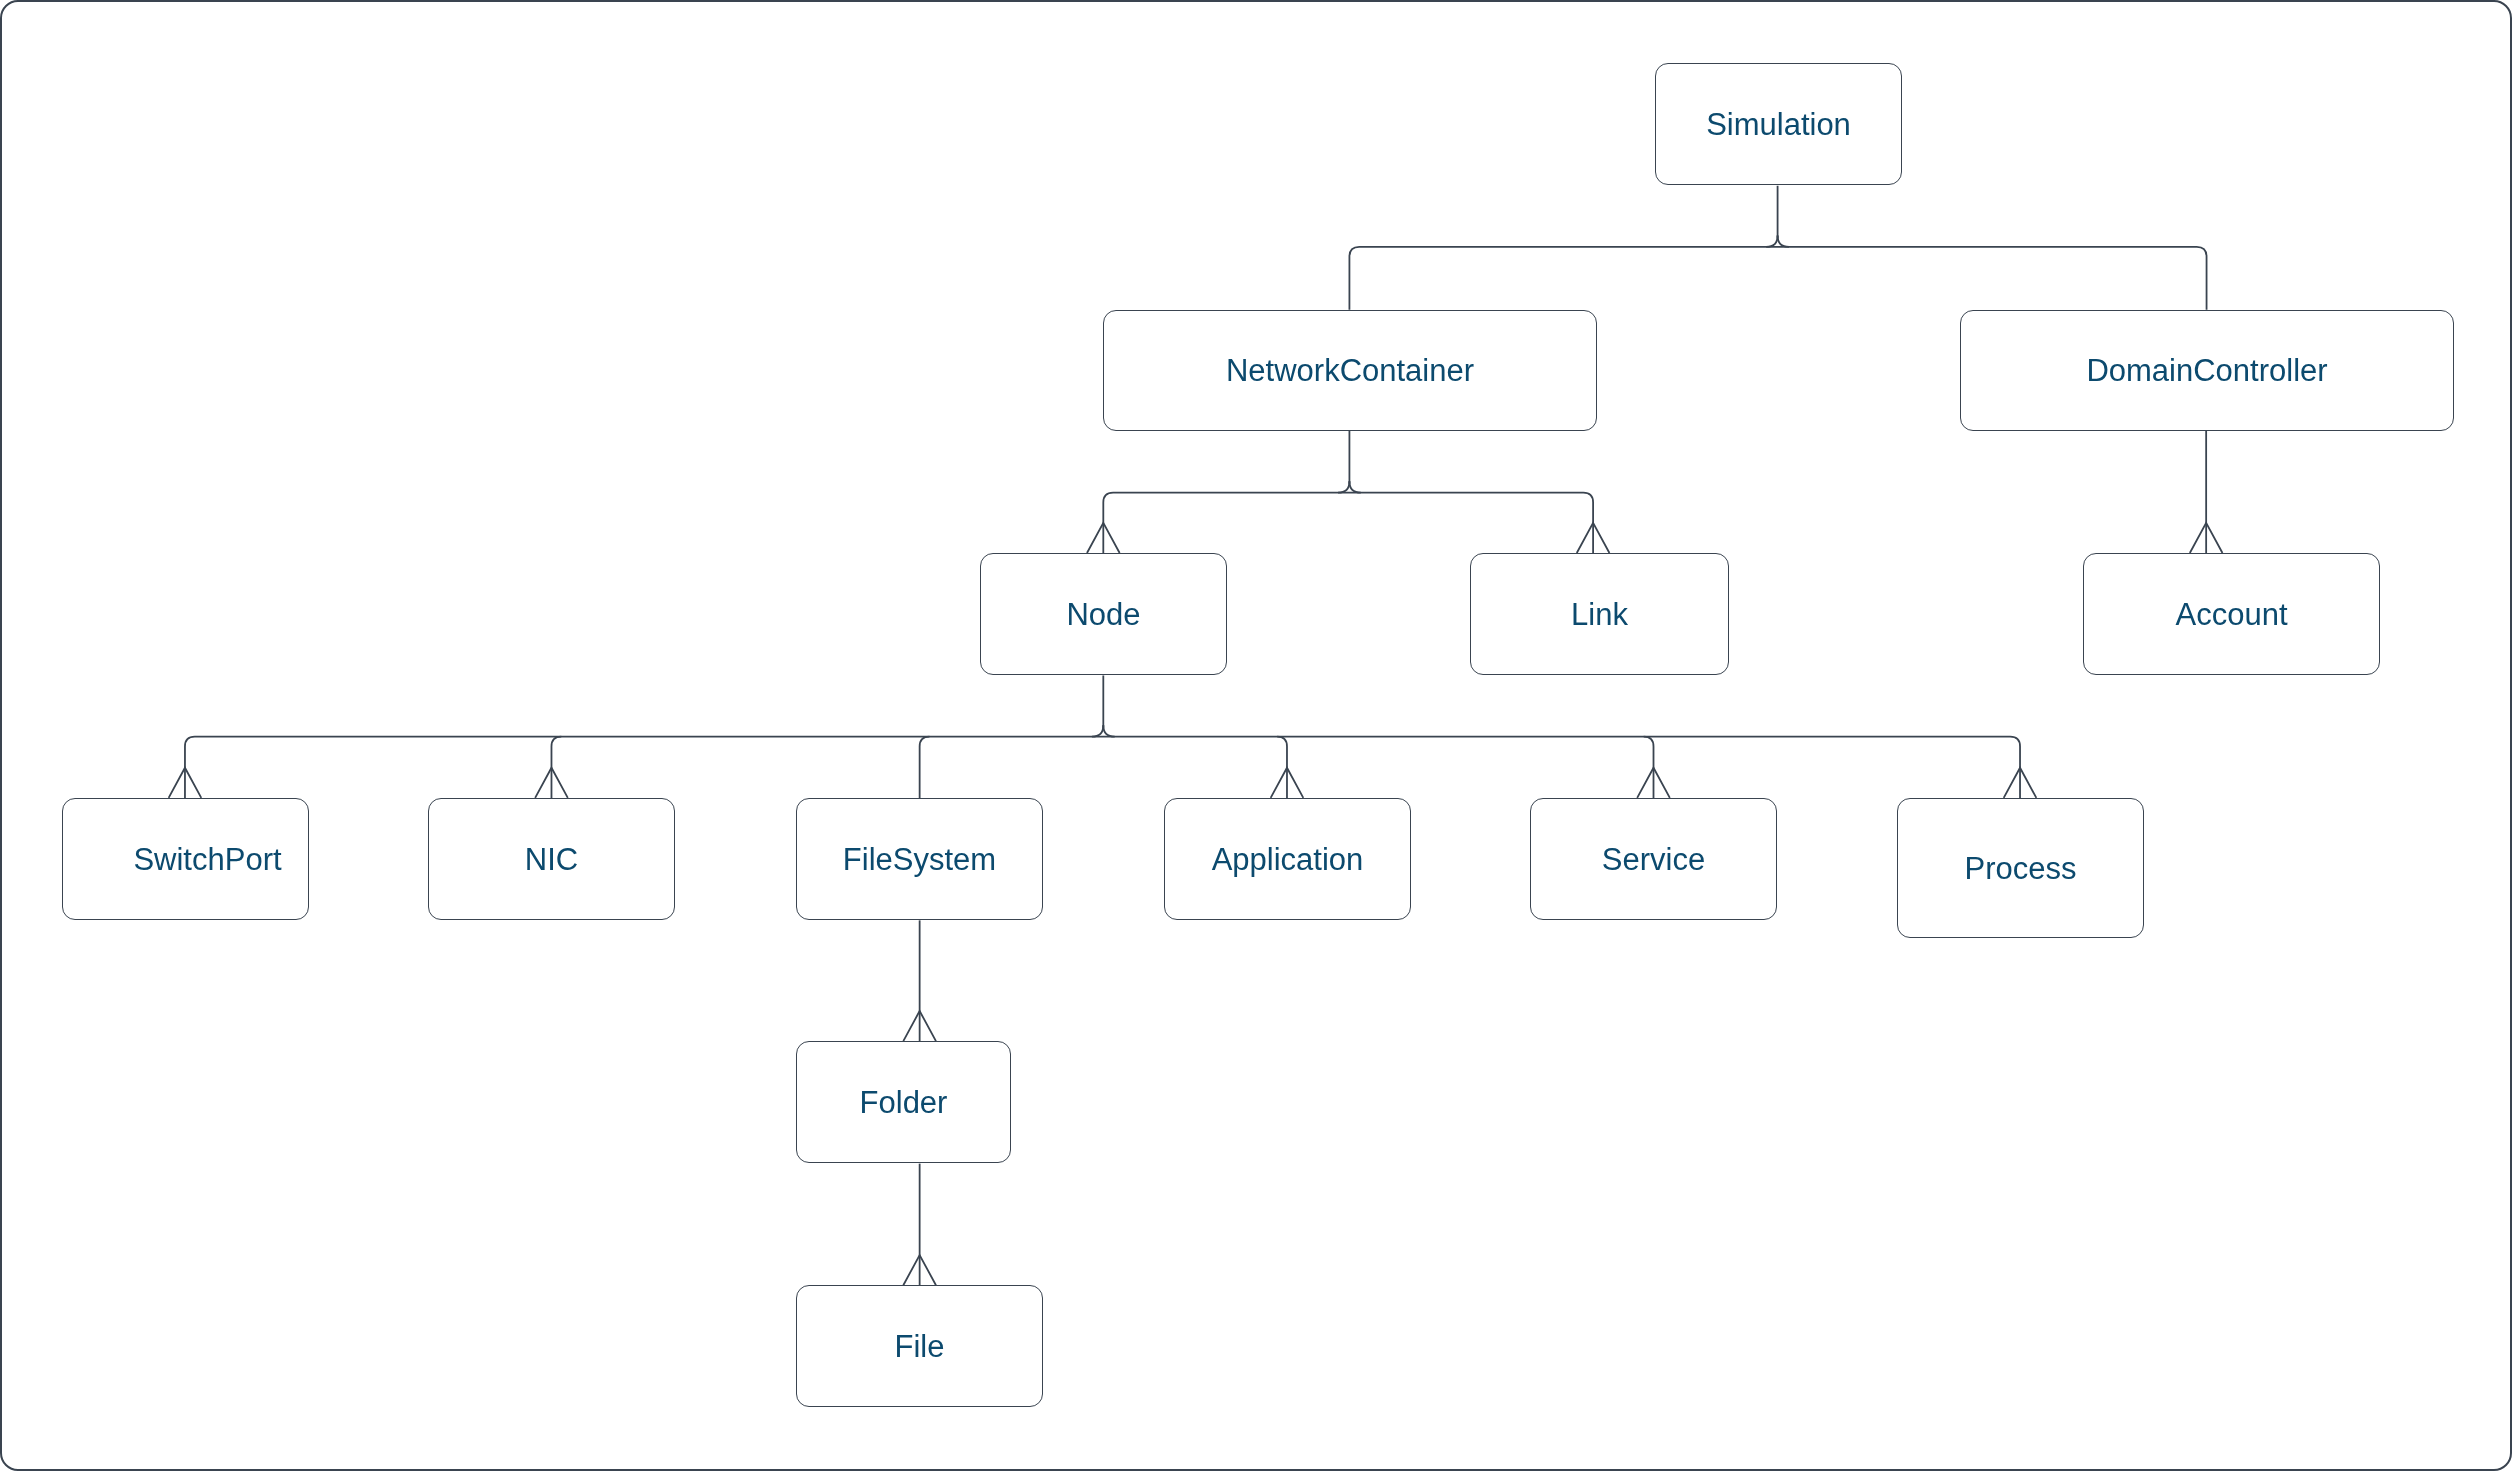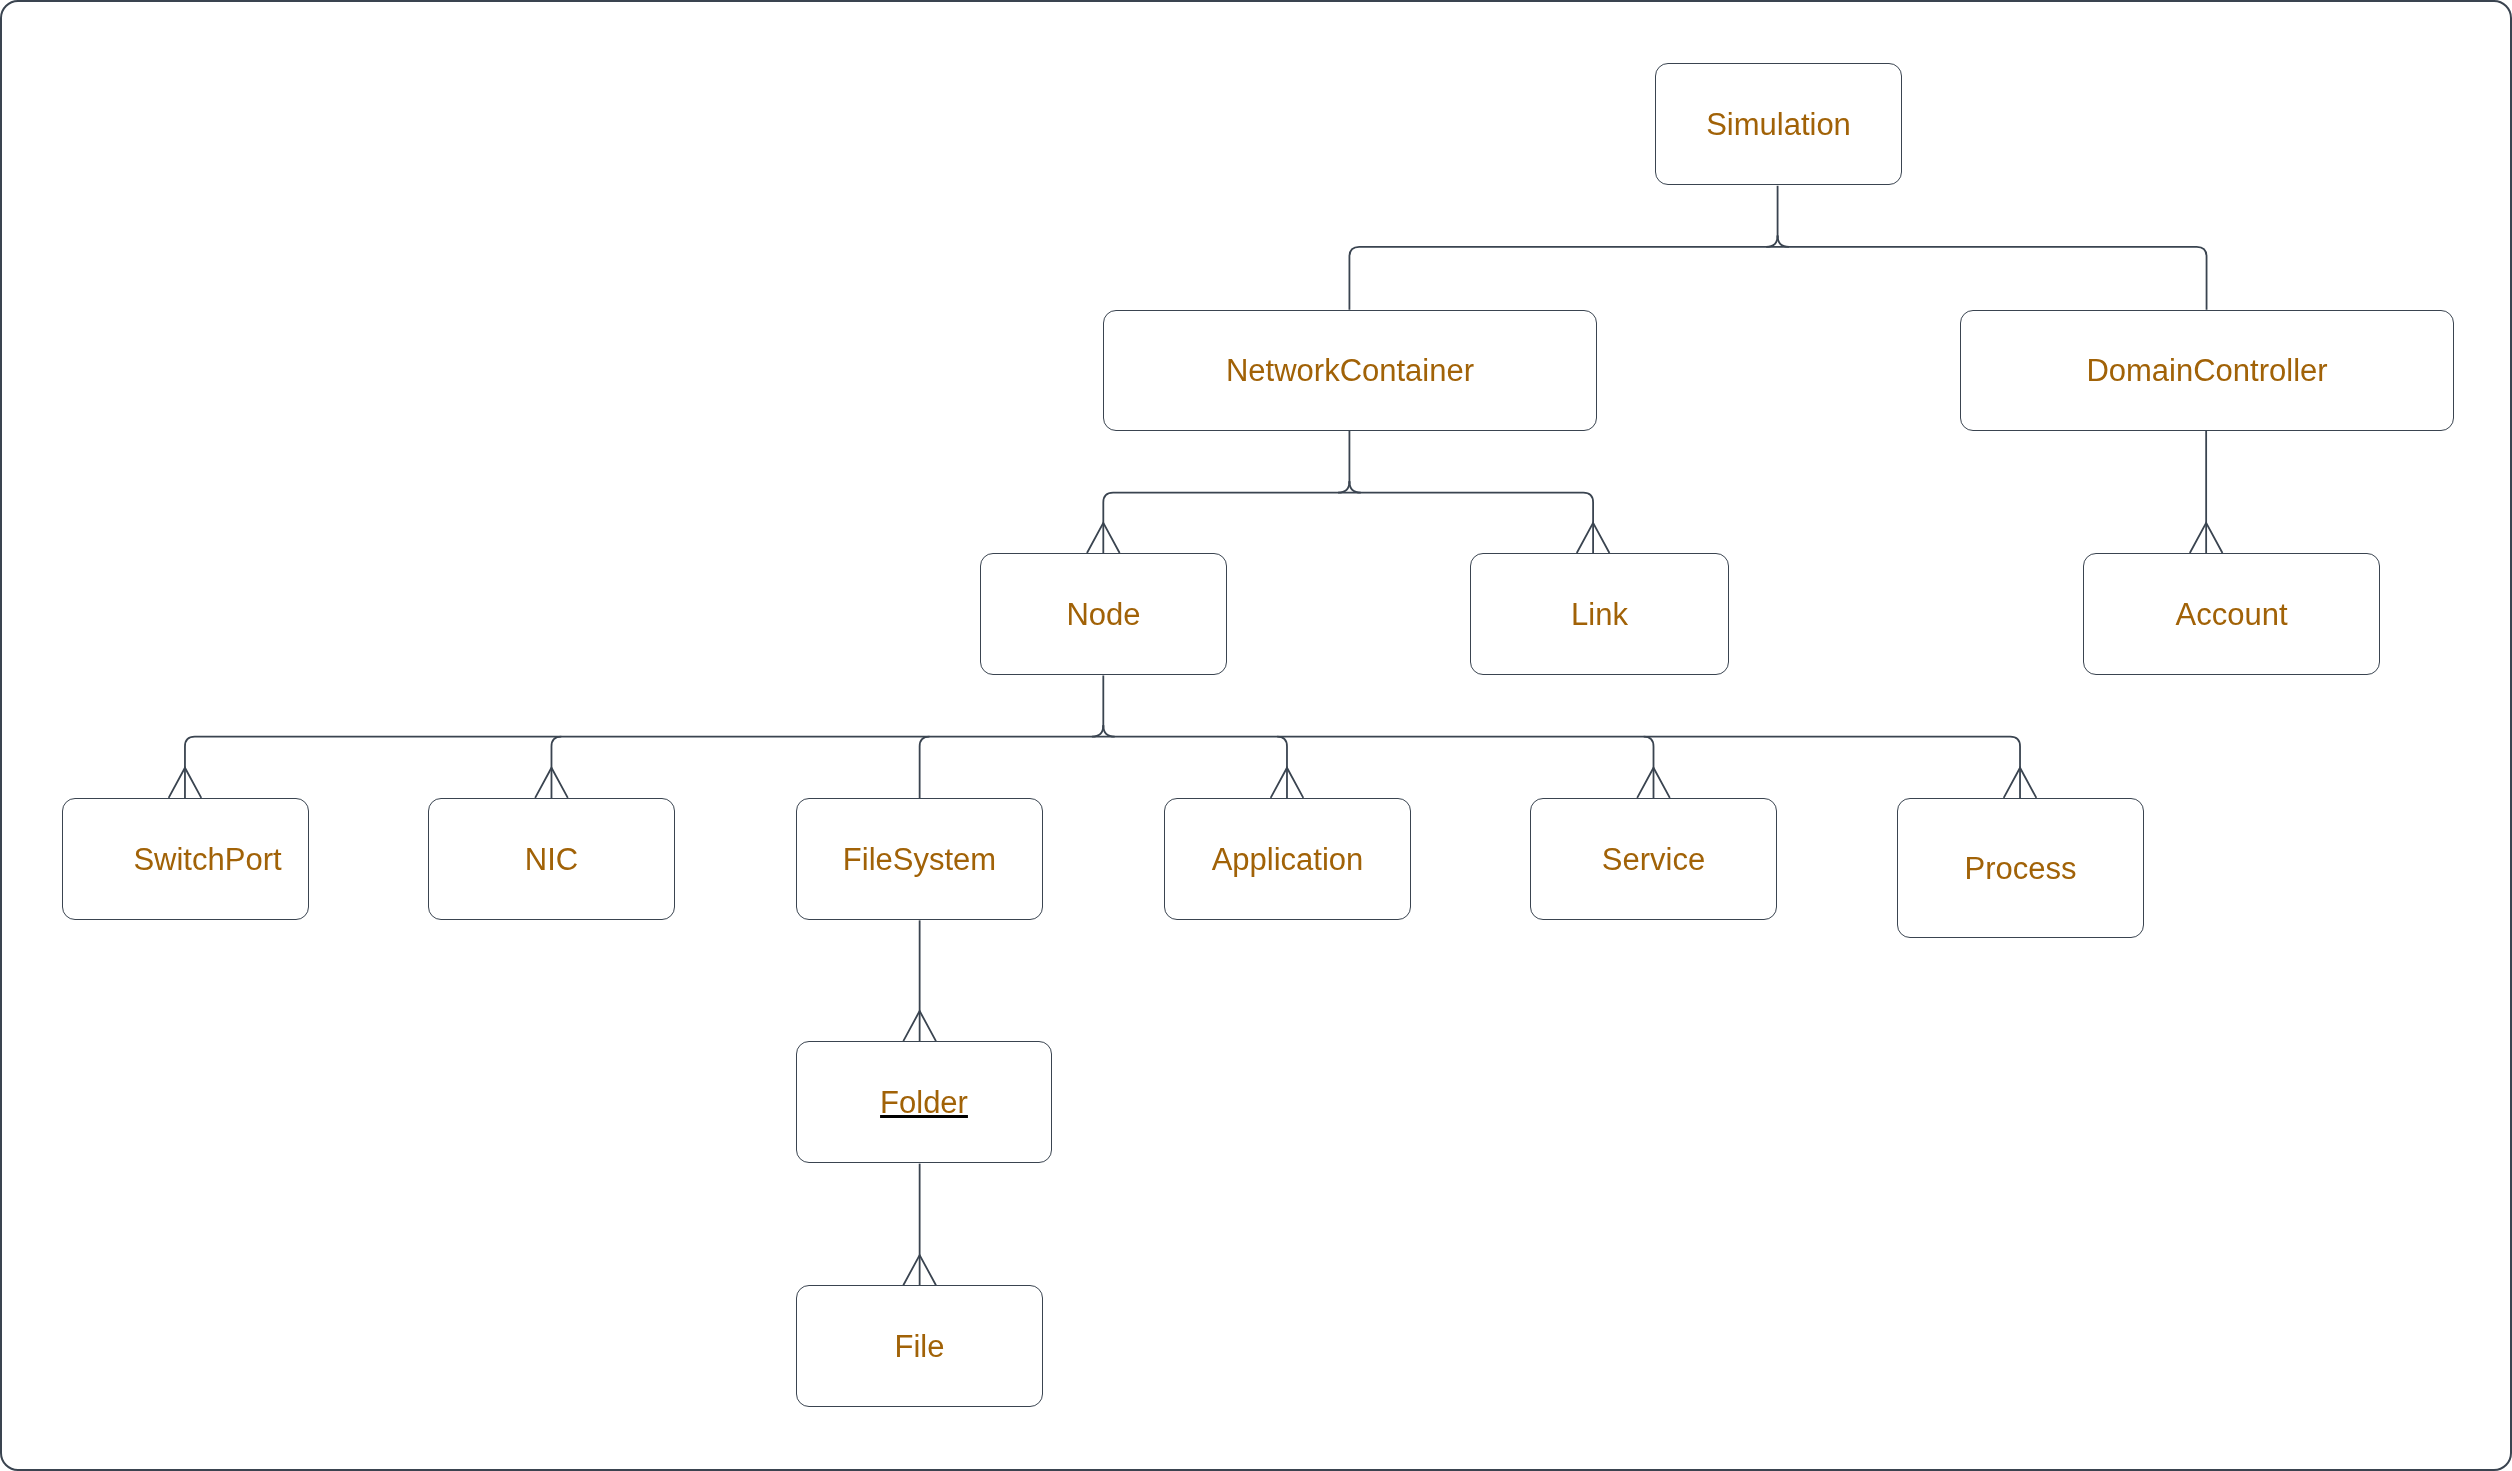--- a/index.html
+++ b/index.html
@@ -36,21 +36,21 @@
     position: absolute;
     box-sizing: border-box;
     background: #ffffff;
     border: 1.8px solid #3a4450;
     border-radius: 13px;
     display: flex;
     align-items: center;
     justify-content: center;
   }
   .node-label {
-    color: #a16207;
+    color: #0c4a6e;
     font-size: 31px;
     line-height: 1;
     white-space: nowrap;
   }
 </style>
 </head>
 <body>
 
 <div class="canvas">
 
@@ -137,21 +137,21 @@
   </div>
 
   <div class="node-box" style="left:1528px; top:796px; width:247px; height:122px;">
     <span class="node-label">Service</span>
   </div>
 
   <div class="node-box" style="left:1895px; top:796px; width:247px; height:140px;">
     <span class="node-label">Process</span>
   </div>
 
-  <div class="node-box" style="left:794px;  top:1039px; width:256px; height:122px;text-decoration:underline;">
+  <div class="node-box" style="left:794px;  top:1039px; width:215px; height:122px;">
     <span class="node-label">Folder</span>
   </div>
 
   <div class="node-box" style="left:794px;  top:1283px; width:247px; height:122px;">
     <span class="node-label">File</span>
   </div>
 
 </div>
 
 

